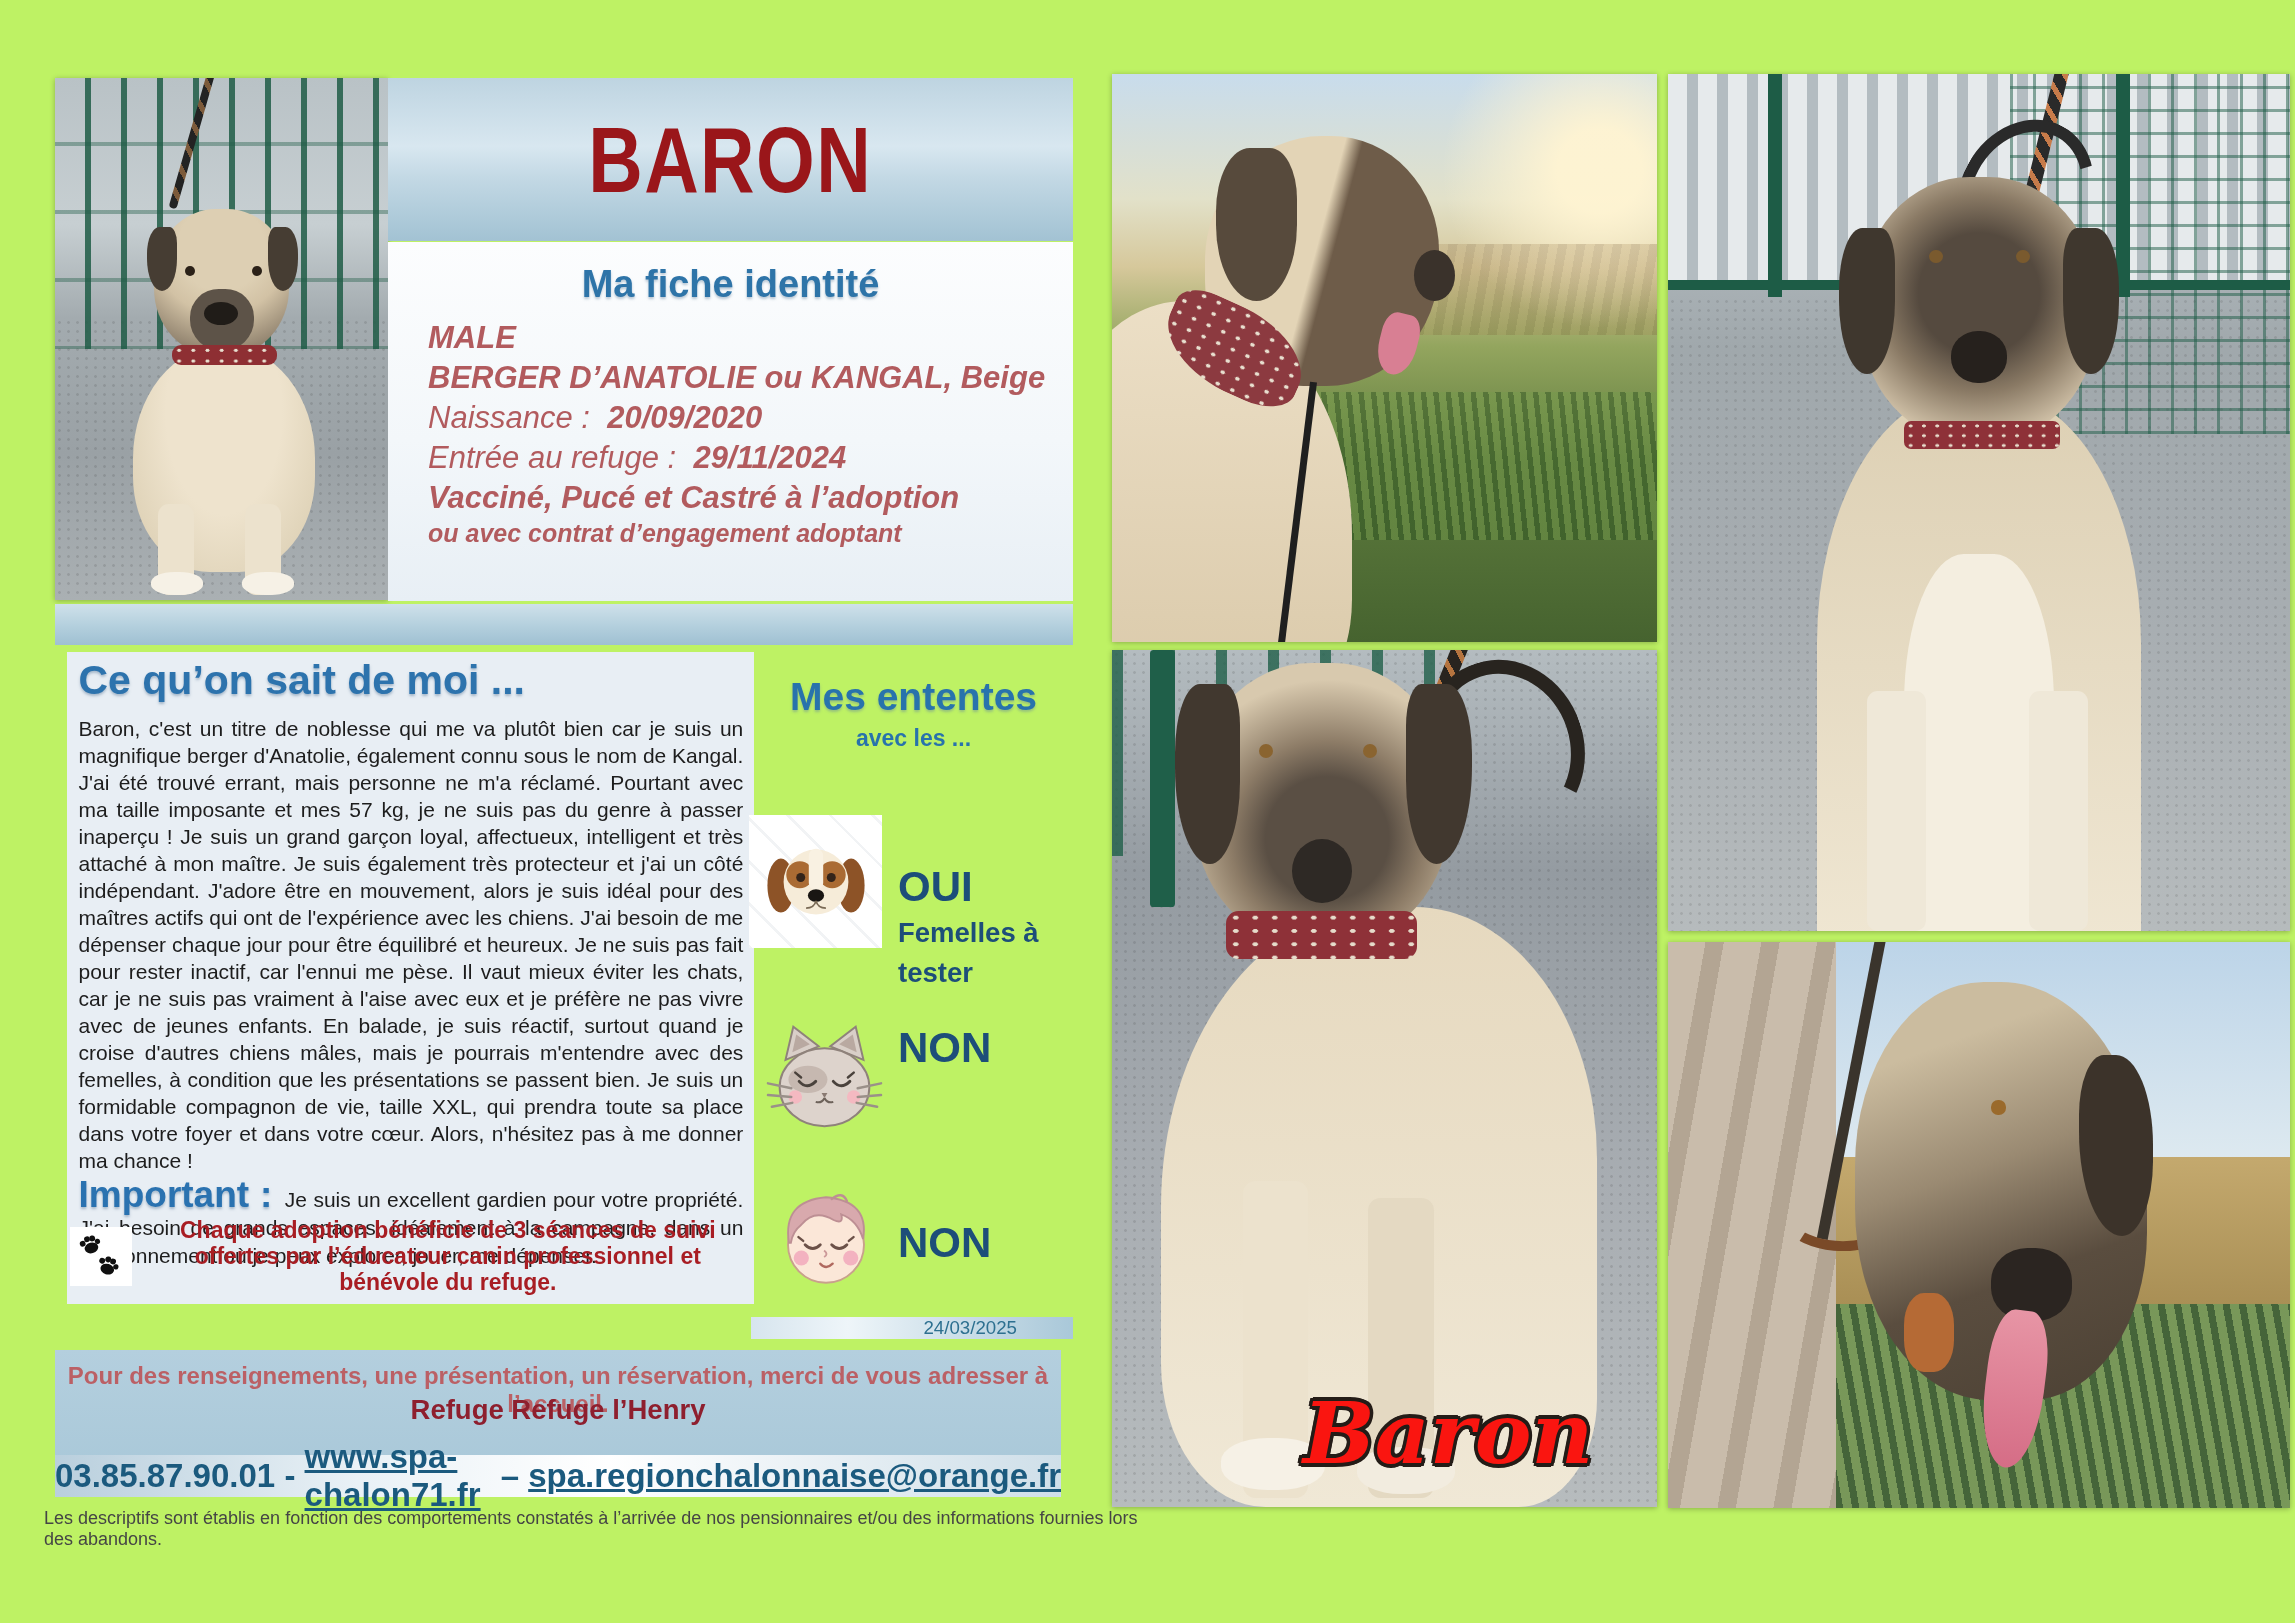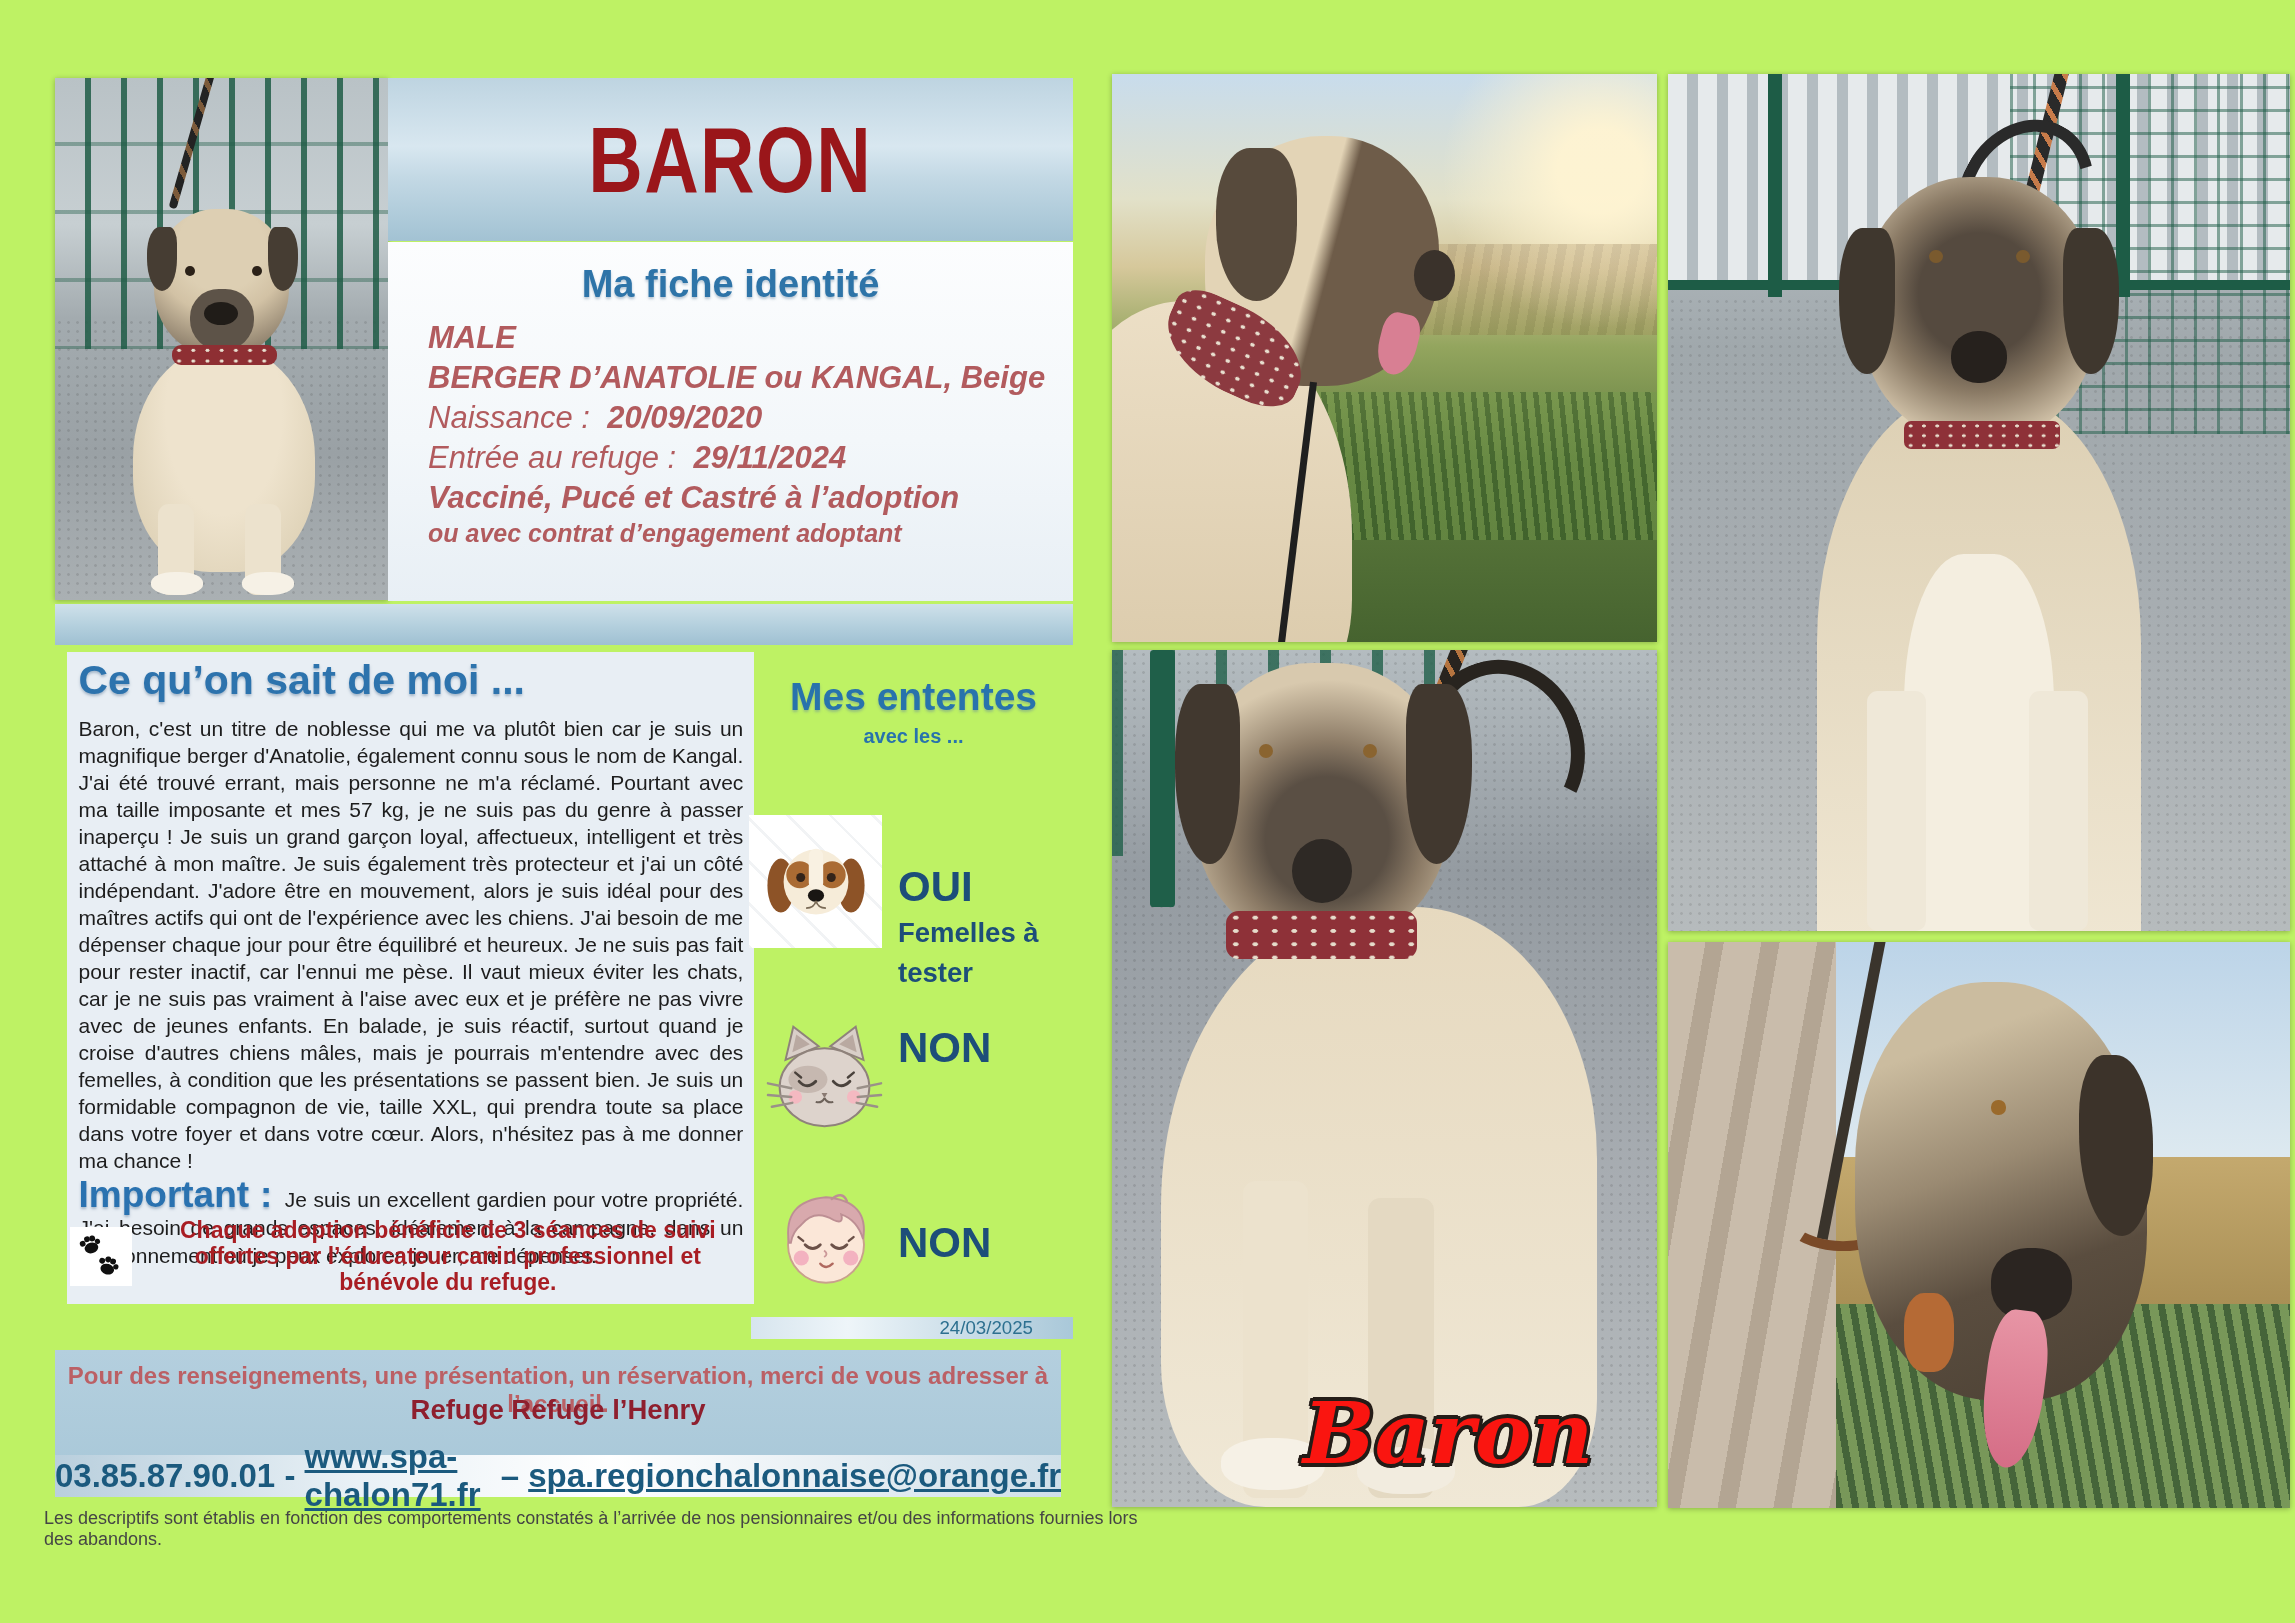--- a/index.html
+++ b/index.html
@@ -36,29 +36,29 @@
   .imp-label{font-size:37px;line-height:39px;font-weight:bold;color:#2a72b0;
     text-shadow:0 1.8px 2.7px rgba(100,130,160,.5);margin-right:12.4px;}
   .paw-row{position:absolute;left:2.7px;bottom:9px;width:680px;display:flex;align-items:center;}
   .paw-box{width:62px;height:59px;background:#ffffff;flex:0 0 auto;margin-left:0;
     display:flex;align-items:center;justify-content:center;}
   .adoption-note{flex:1;margin:0 5.3px 0 19.5px;text-align:center;font-size:23px;line-height:26px;
     font-weight:bold;color:#a81d23;}
 
   .date-bar{position:absolute;left:751px;top:1317px;width:322px;height:22px;
     background:linear-gradient(90deg,#d7e5ee 0%,#eef5f9 30%,#c2d8e4 75%,#a9c8d9 100%);
-    font-size:18.7px;color:#2d7090;text-align:right;line-height:22px;padding-right:40px;
+    font-size:18.7px;color:#2d7090;text-align:right;line-height:22px;padding-right:56px;
     box-sizing:border-box;}
 
   
   .compat{position:absolute;left:749px;top:675px;width:329px;height:648px;}
   .compat-heading{position:absolute;left:0;top:0;width:100%;text-align:center;
     font-size:39px;font-weight:bold;color:#2873ac;text-shadow:0 1.8px 2.7px rgba(100,130,160,.45);}
   .compat-sub{position:absolute;left:0;top:50px;width:100%;text-align:center;
-    font-size:20px;font-weight:bold;color:#2873ac;}
+    font-size:23px;font-weight:bold;color:#2873ac;}
   .icon-box{position:absolute;width:133px;height:133px;display:flex;align-items:center;
     justify-content:center;}
   .wm{background:
     repeating-linear-gradient(45deg,rgba(180,190,200,.18) 0 2.7px,transparent 2.7px 30px),#ffffff;}
   .answer{position:absolute;left:149px;font-size:42px;font-weight:bold;color:#1d4e79;}
   .answer-note{position:absolute;left:149px;width:164px;font-size:27.5px;line-height:40px;
     font-weight:bold;color:#1d4e79;}
 
   
   .footer{position:absolute;left:55px;top:1350px;width:1006px;height:147px;

